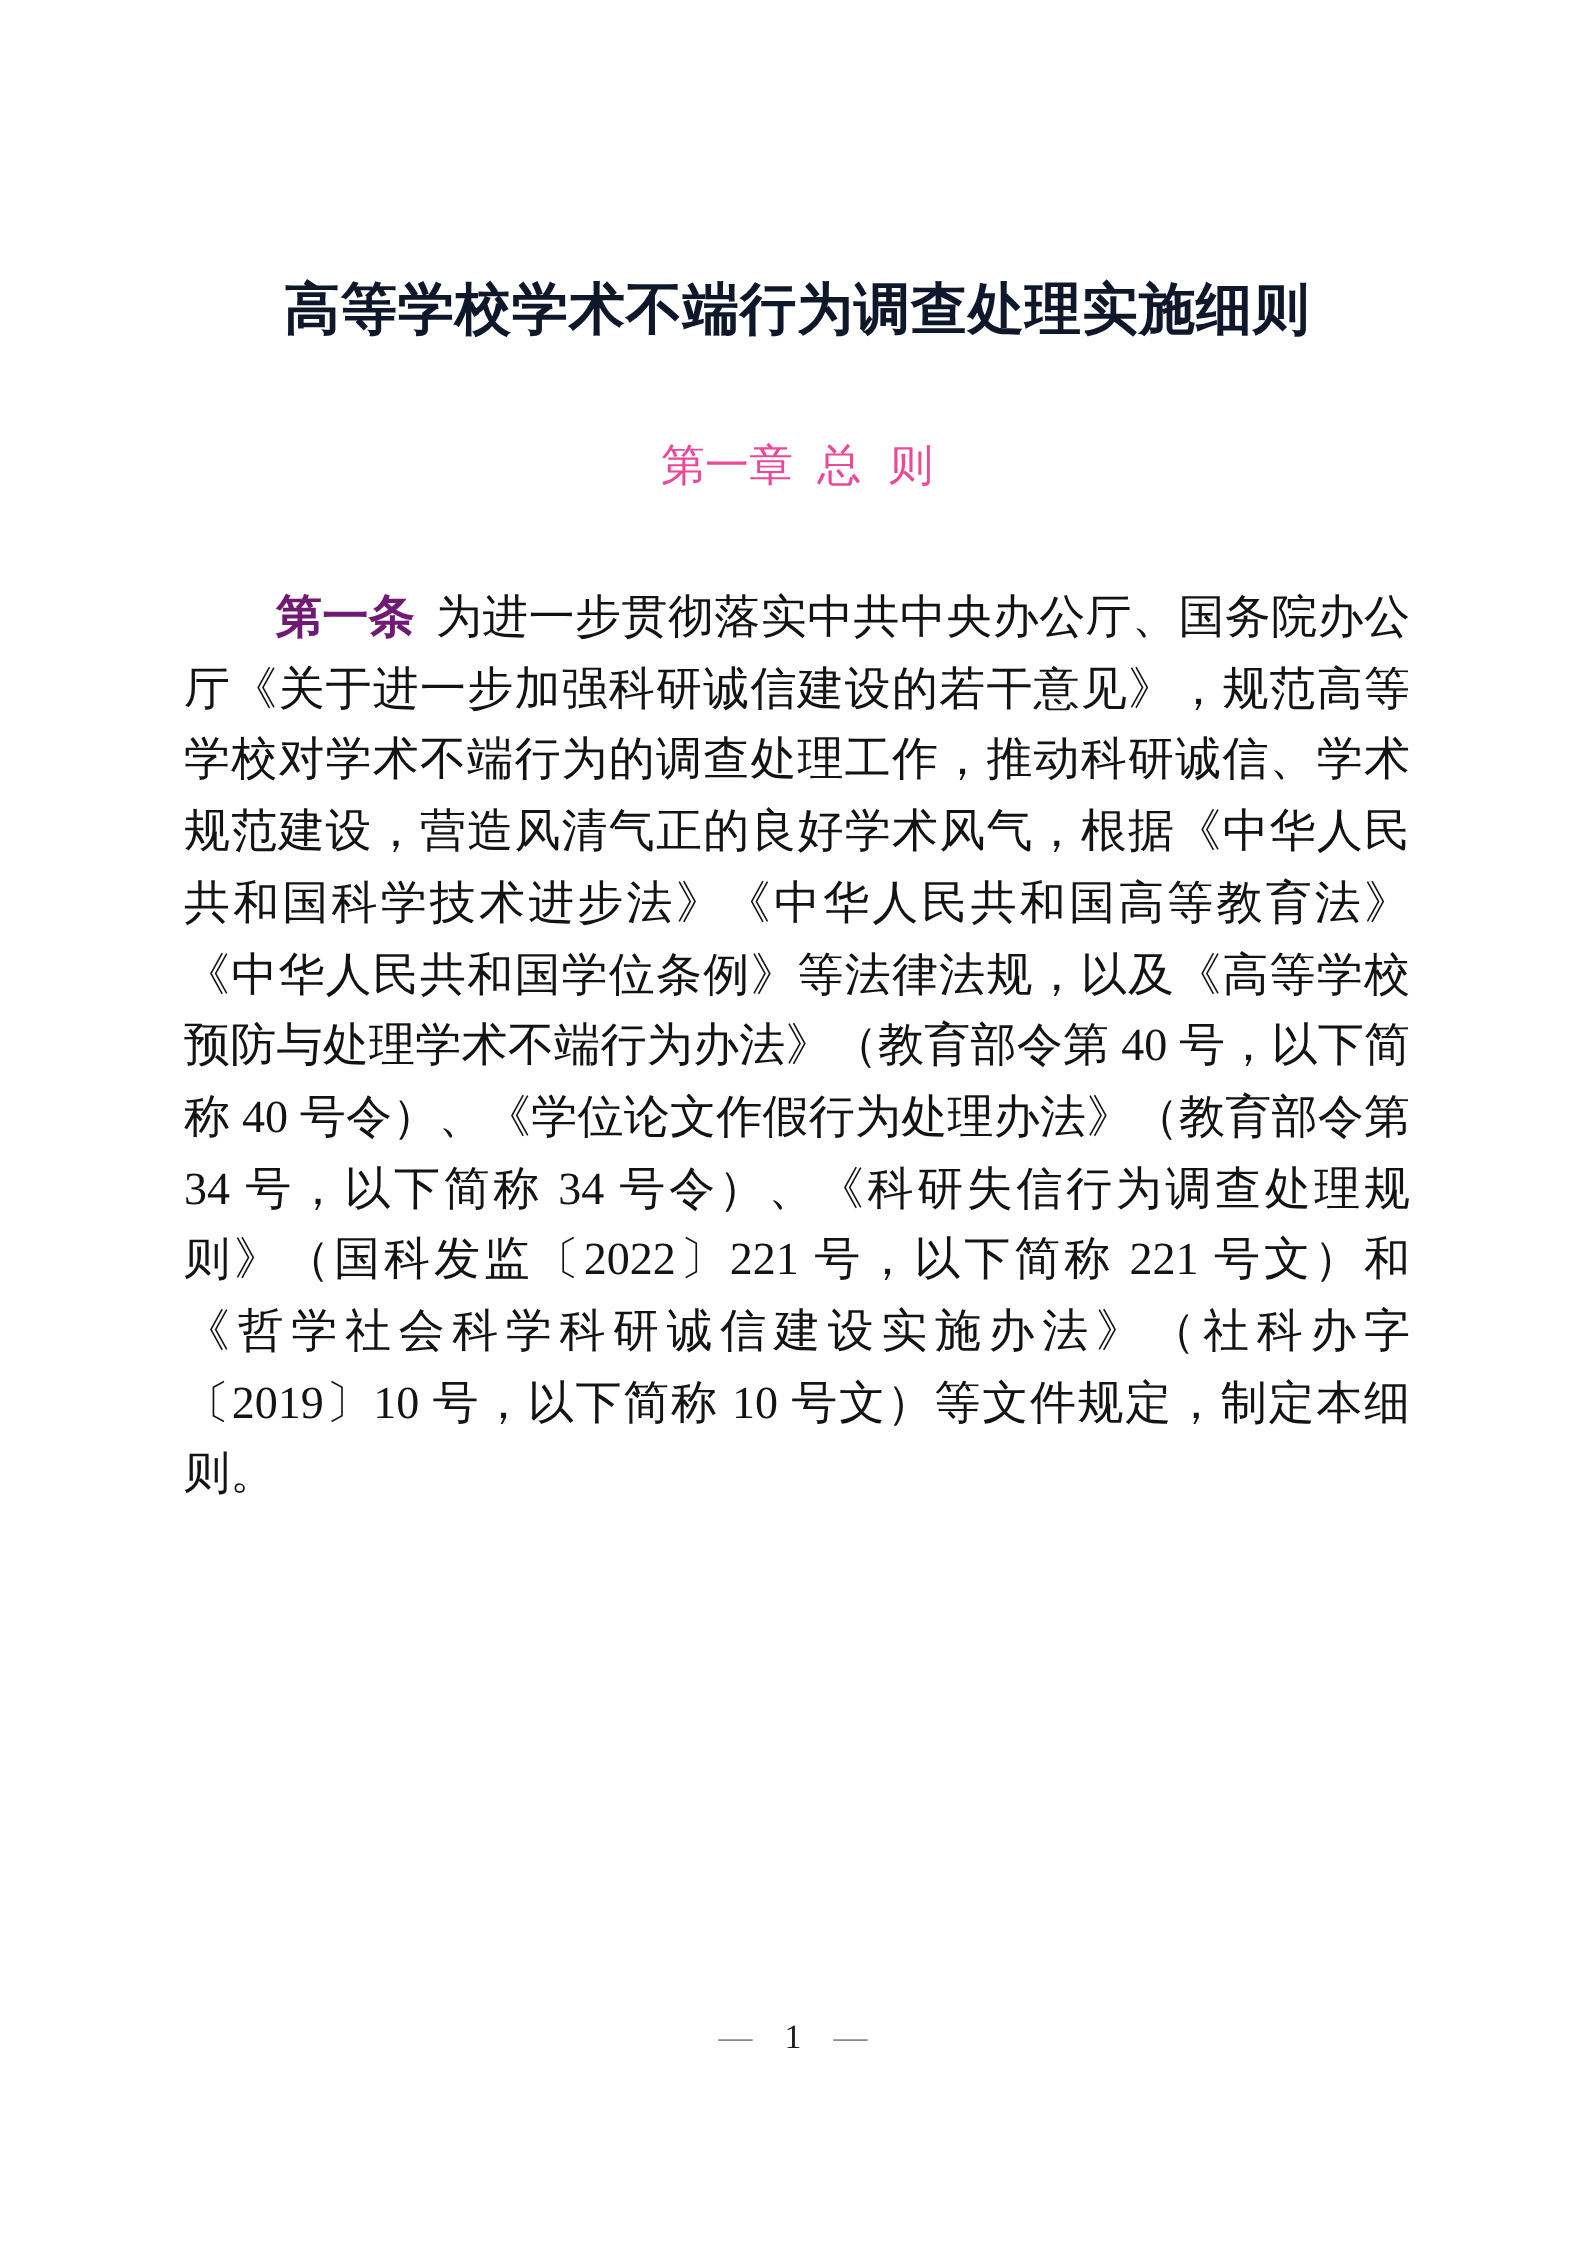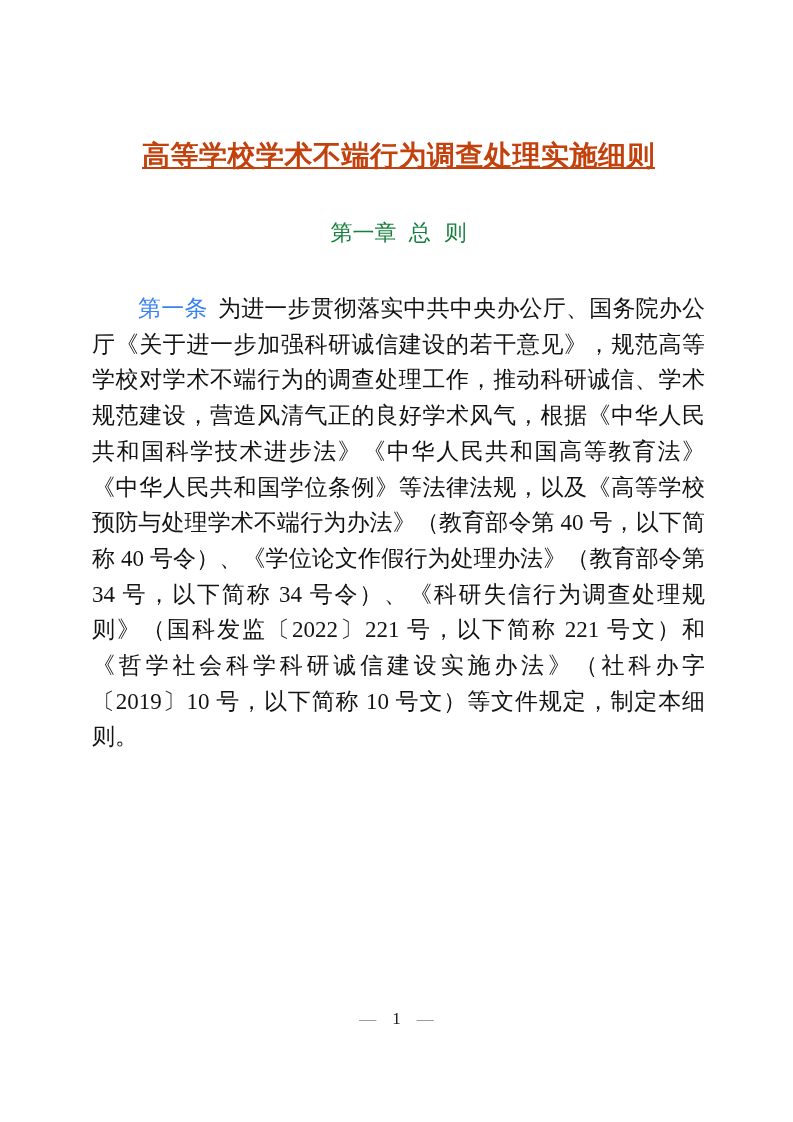--- a/index.html
+++ b/index.html
@@ -16,52 +16,51 @@
   }
   .content {
     padding: 137px 88px 0 92px;
   }
   .doc-title {
     font-size: 28px;
     font-weight: bold;
     line-height: 38px;
     text-align: center;
     letter-spacing: 0.5px;
-    color: #c2410c;
+    color: #0f172a;
     font-family: "Liberation Serif", serif;
-    text-decoration: underline;
   }
   .chapter-heading {
     margin-top: 46px;
     font-size: 22px;
     font-weight: 500;
     line-height: 24px;
     text-align: center;
     font-family: "Liberation Sans", sans-serif;
-    color: #15803d;
+    color: #ec4899;
   }
   .chapter-heading .chapter-name {
     margin-left: 0.55em;
     word-spacing: 0.35em;
   }
   .doc-body {
     margin-top: 46px;
     font-size: 23px;
     line-height: 35.7px;
     text-align: justify;
     text-justify: inter-ideograph;
     color: #131313;
   }
   .article {
     text-indent: 2em;
   }
   .article-label {
-    font-weight: normal;
+    font-weight: bold;
     margin-right: 0.45em;
-    color: #3b82f6;
+    color: #701a75;
   }
   .page-footer {
     position: absolute;
     top: 1006px;
     left: 0;
     right: 0;
     text-align: center;
     font-size: 17px;
     line-height: 26px;
     color: #111111;

